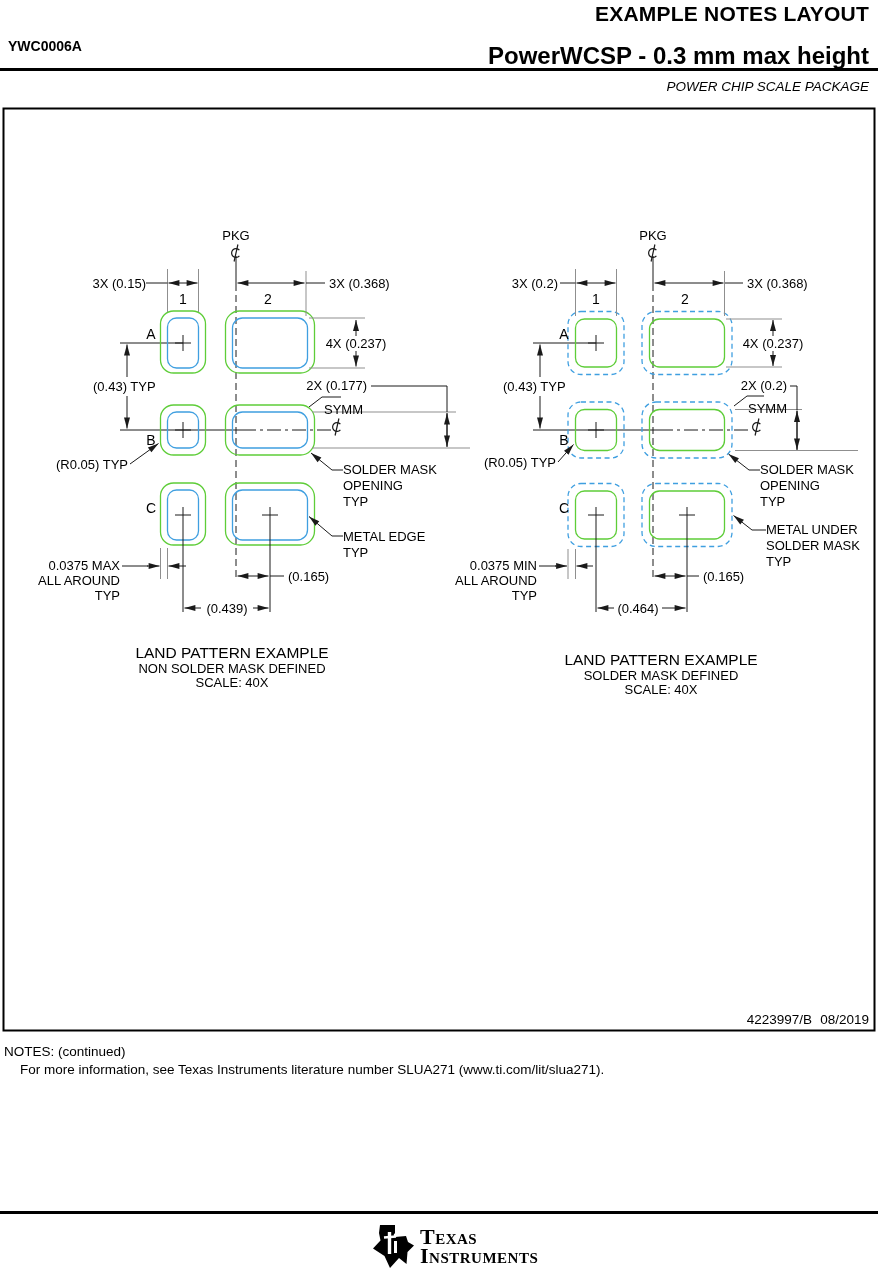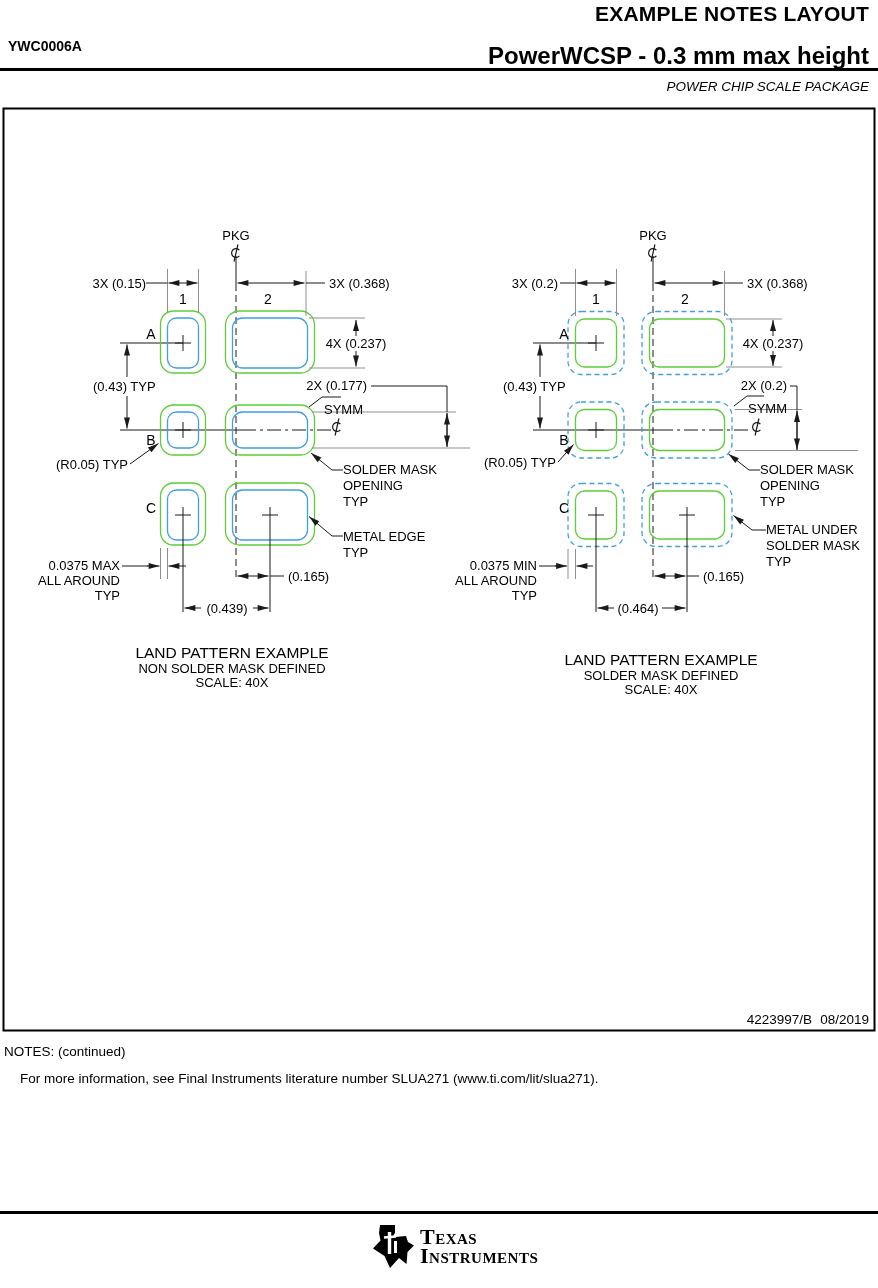--- a/index.html
+++ b/index.html
@@ -10,21 +10,21 @@
   }
   html,body{margin:0;padding:0;background:#fff;}
   body{width:878px;height:1288px;position:relative;font-family:"Liberation Sans",sans-serif;color:#000;overflow:hidden;}
   .abs{position:absolute;}
   .hdr-title{top:2px;right:9px;font-size:21px;font-weight:bold;letter-spacing:.2px;}
   .hdr-part{top:38px;left:8px;font-size:14px;font-weight:bold;}
   .hdr-sub{top:42px;right:9px;font-size:24px;font-weight:bold;}
   .rule1{top:68px;left:0;width:878px;height:3px;background:#000;}
   .hdr-pkg{top:79px;right:9px;font-size:13.5px;font-style:italic;}
   .notes{left:4px;top:1044px;font-size:13.5px;line-height:15px;}
-  .notes .n-head{margin-bottom:12px;}
+  .notes .n-head{margin-bottom:3px;}
   .notes .n-l2{margin-left:16px;}
   .rule2{top:1211px;left:0;width:878px;height:2.5px;background:#000;}
   .brand{left:420px;top:1227px;font-family:"Liberation Serif",serif;font-weight:bold;font-variant:small-caps;line-height:19px;font-size:22px;letter-spacing:.5px;}
   .url{left:380px;top:1270px;width:160px;text-align:center;font-size:13.5px;margin-top:40px;}
   svg text{font-family:"Liberation Sans",sans-serif;fill:#000;}
   .lbl{font-size:13px;}
   .rc{font-size:14px;}
   .ttl{font-size:15.5px;}
   .sub{font-size:13px;}
   .doc{font-size:13.5px;}
@@ -259,21 +259,21 @@
     <text class="sub" x="661" y="680" text-anchor="middle">SOLDER MASK DEFINED</text>
     <text class="sub" x="661" y="694" text-anchor="middle">SCALE: 40X</text>
   </g>
 
   <text class="doc" x="812" y="1024" text-anchor="end">4223997/B</text>
   <text class="doc" x="869" y="1024" text-anchor="end">08/2019</text>
 </svg>
 
 <div class="abs notes">
   <div class="n-head">NOTES: (continued)</div>
-  <div class="n-l2">For more information, see Final Instruments literature number SLUA271 (www.ti.com/lit/slua271).</div>
+  <div class="n-l2">For more information, see Texas Instruments literature number SLUA271 (www.ti.com/lit/slua271).</div>
 </div>
 
 <div class="abs rule2"></div>
 <svg class="abs" style="left:368px;top:1224px" width="46" height="46" viewBox="0 0 46 46">
   <path d="M12,1 L27,1 L27,13 L38,12 L40,18 L46,21.5 L39.5,28 L38.5,40 L31,34 L22,44 L16.5,32 L5,24.5 L12.5,16.5 L11,9 Z" fill="#000"></path>
   <path d="M21.5,8 L21.5,30" stroke="#fff" stroke-width="3.4"></path>
   <path d="M16,13.5 L28,12.5" stroke="#fff" stroke-width="2.6"></path>
   <path d="M27.5,17 L27.5,29" stroke="#fff" stroke-width="3"></path>
   <circle cx="27.5" cy="11" r="1.8" fill="#fff"></circle>
 </svg>

